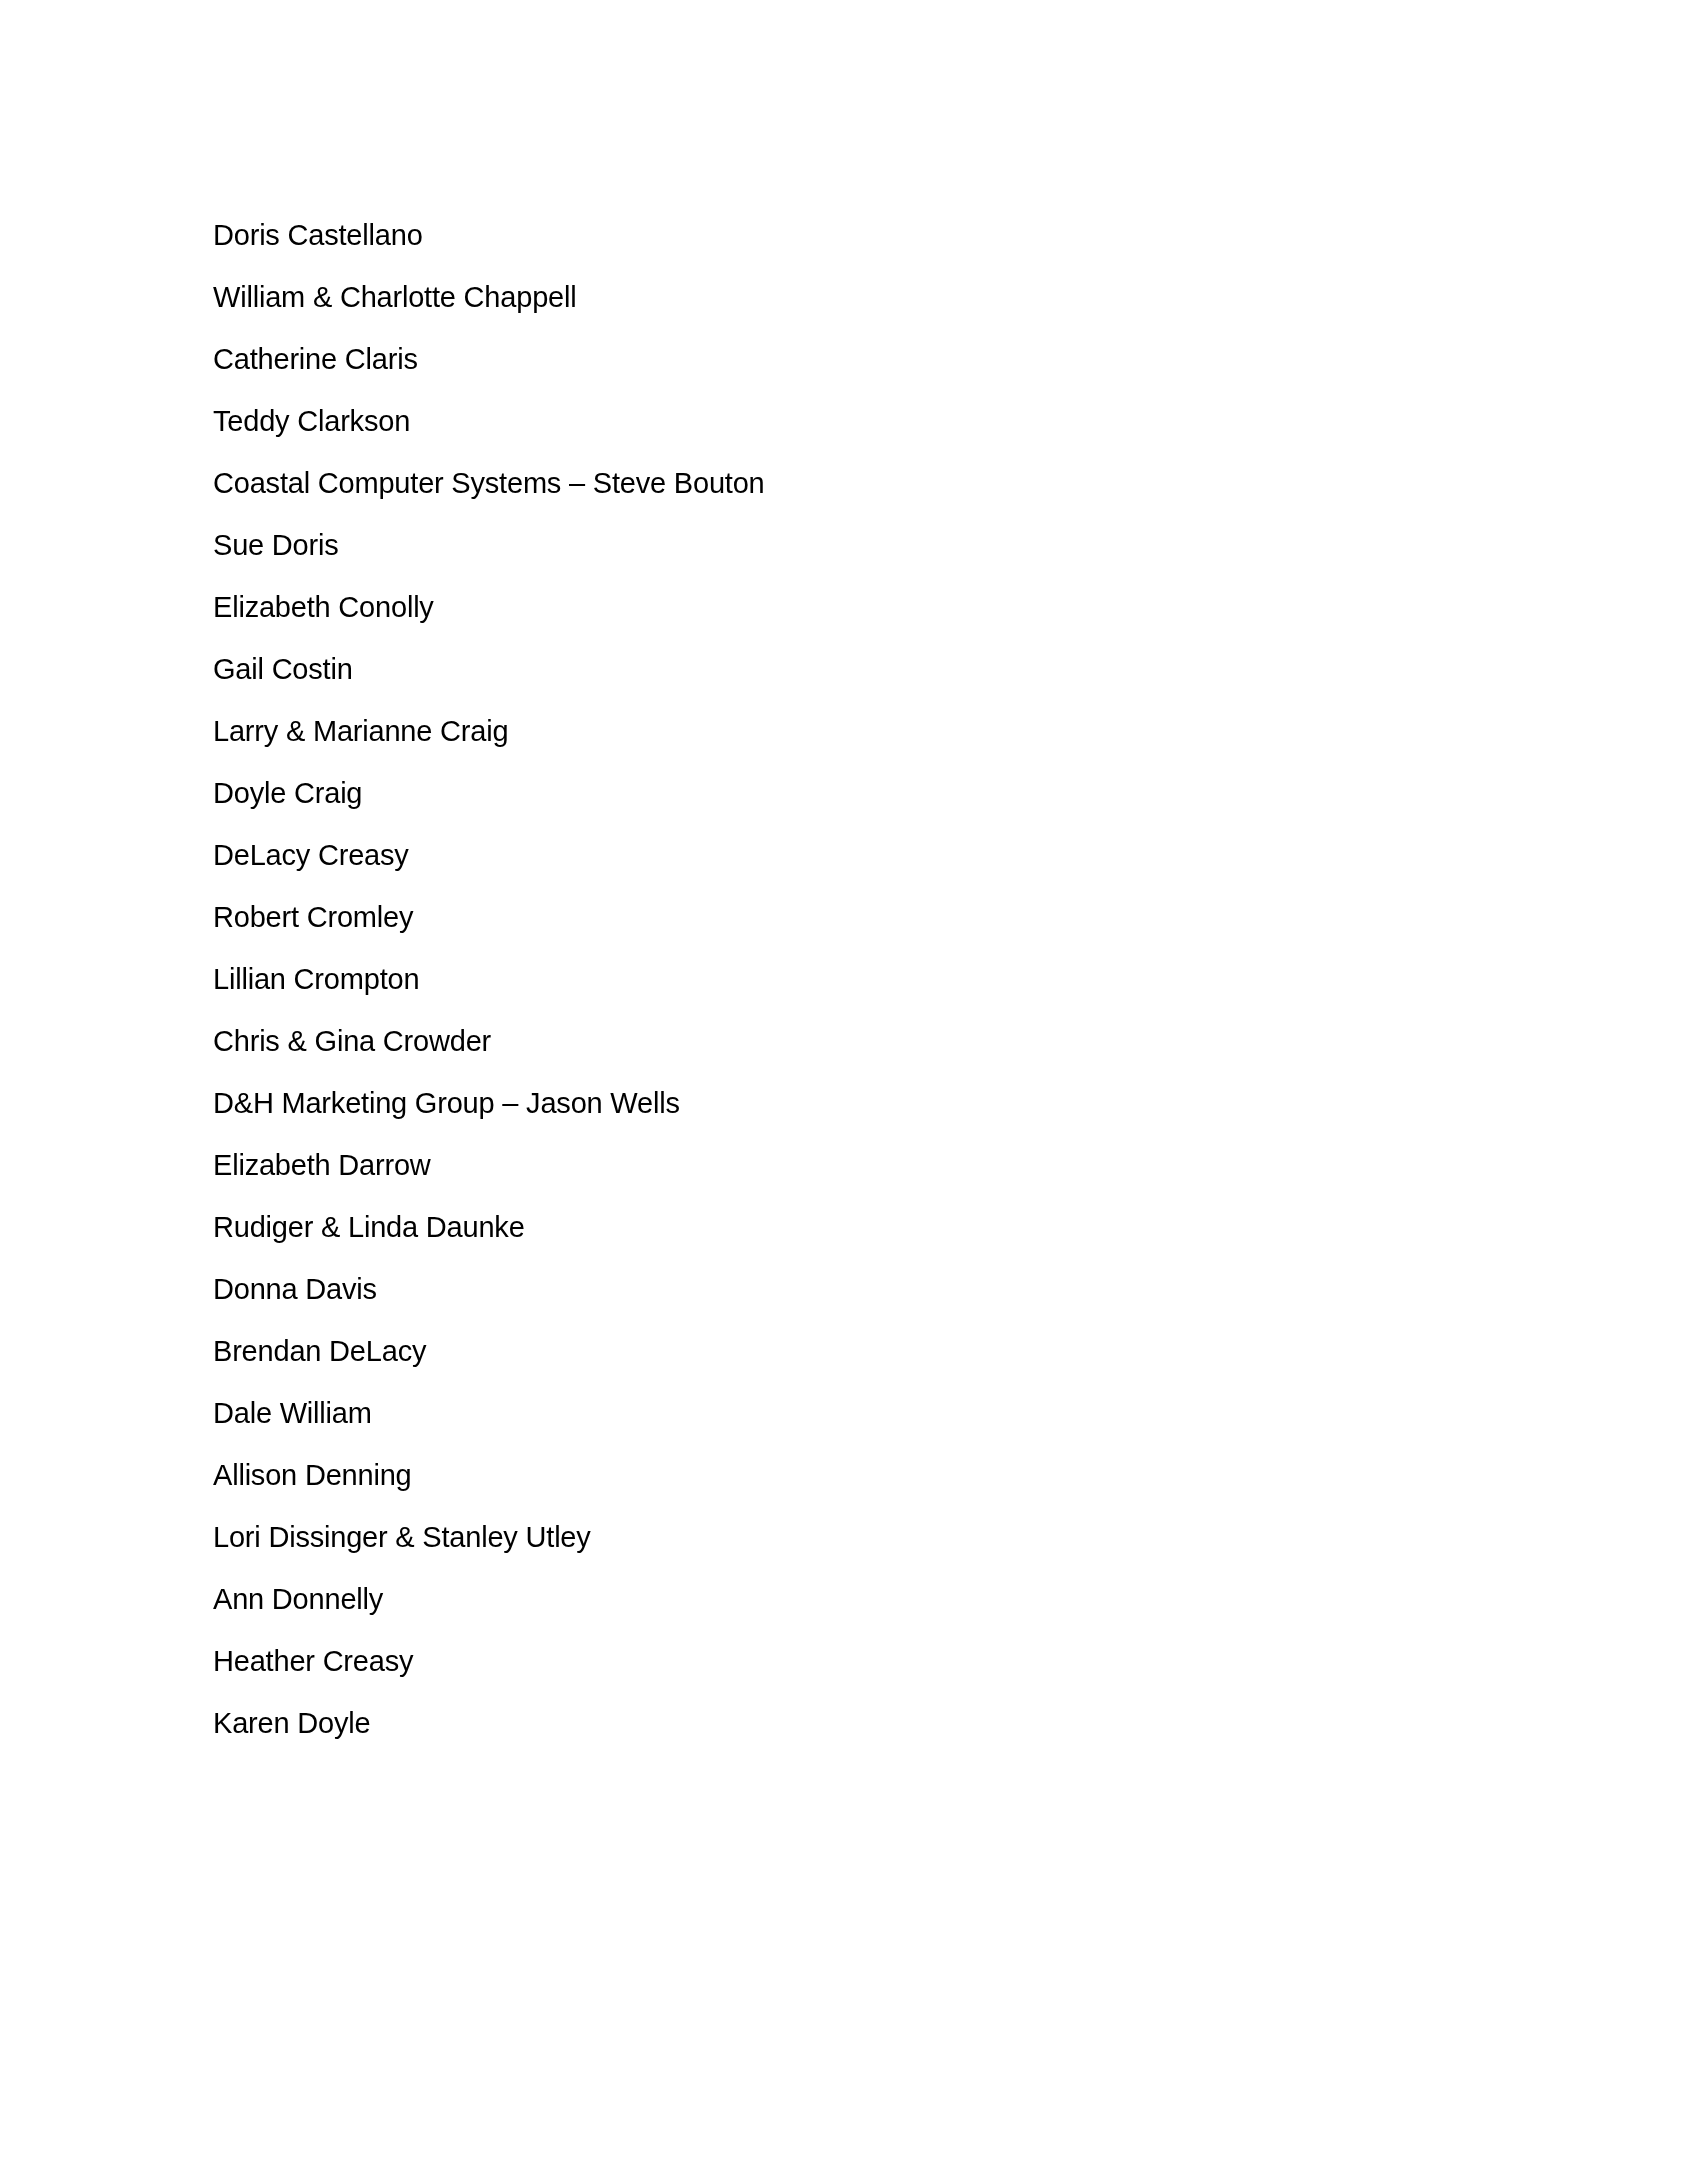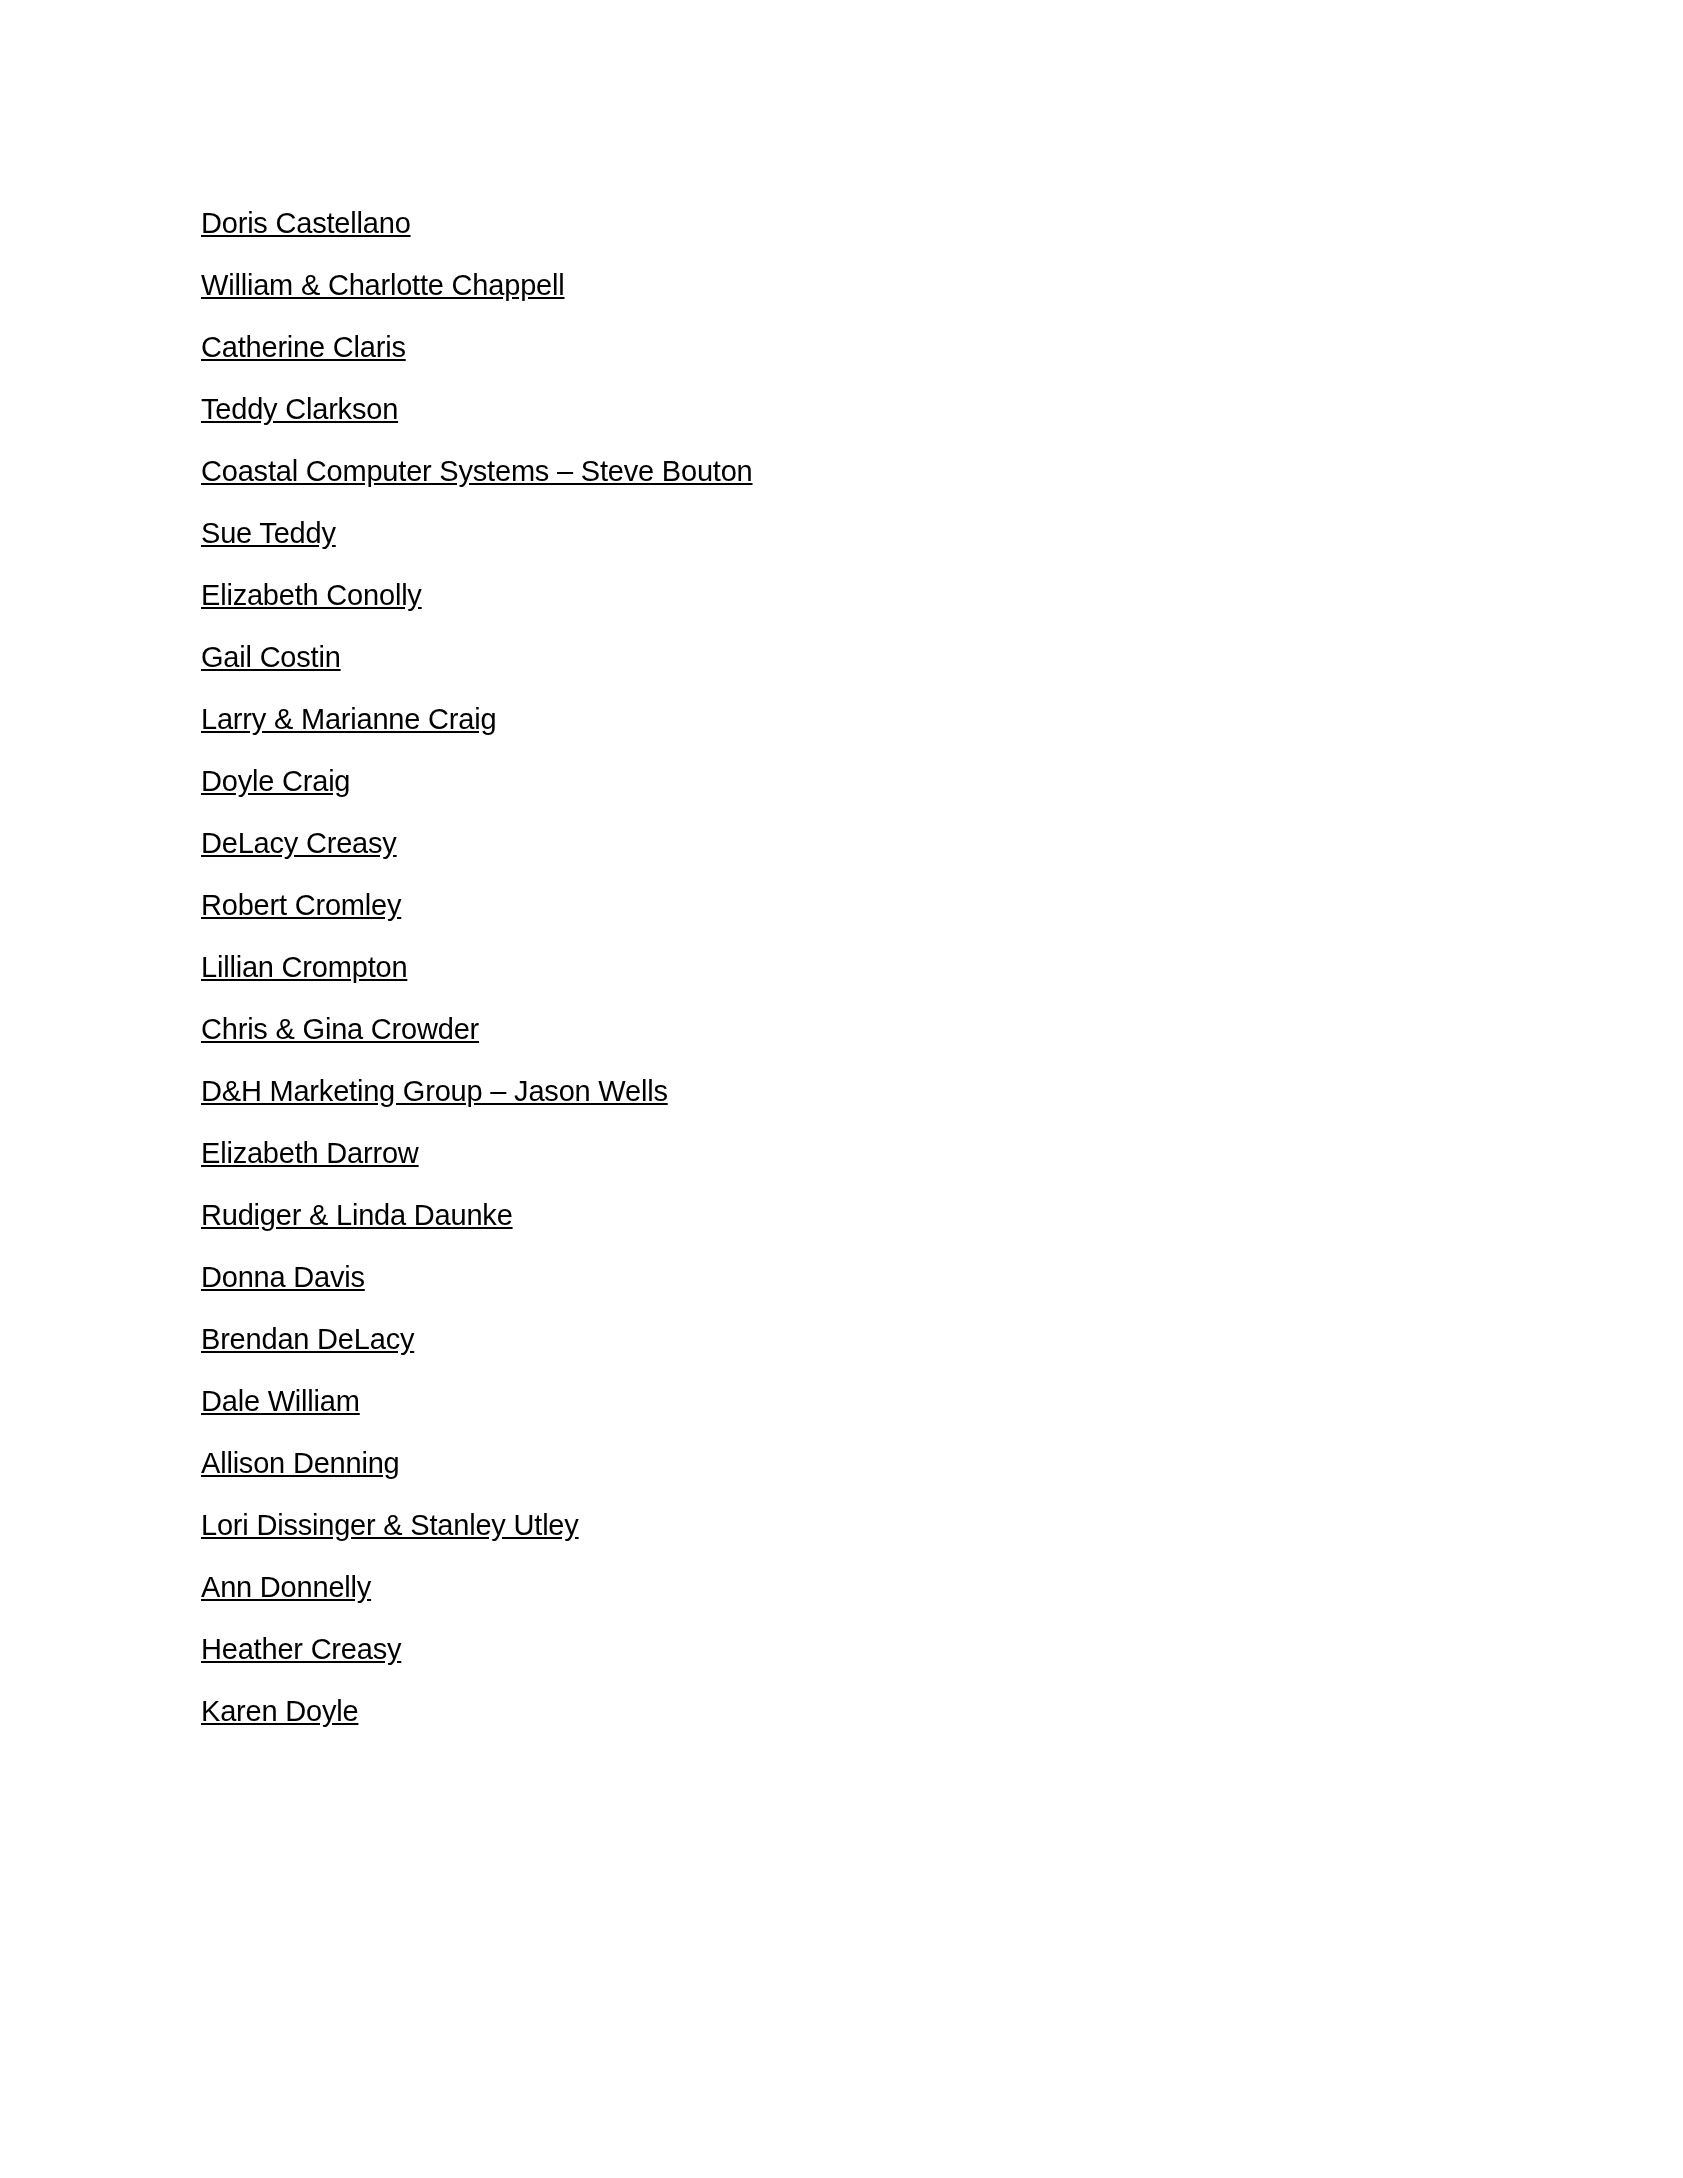--- a/index.html
+++ b/index.html
@@ -20,44 +20,43 @@
       left: 0;
       top: 0;
       width: 1683px;
       height: 2178px;
       background: #ffffff;
     }
     .name-list {
       position: absolute;
       left: 197px;
       top: 201px;
-      margin: 4px;
+      margin: 16px;
       padding: 0;
       list-style: none;
-      text-decoration: underline;
     }
     .name-list li {
       height: 62px;
       line-height: 36px;
       font-size: 29px;
       white-space: nowrap;
       letter-spacing: -0.2px;
     }
   </style>
 </head>
 <body>
 
 <div class="page">
   <ul class="name-list">
     <li>Doris Castellano</li>
     <li>William &amp; Charlotte Chappell</li>
     <li>Catherine Claris</li>
     <li>Teddy Clarkson</li>
     <li>Coastal Computer Systems – Steve Bouton</li>
-    <li>Sue Teddy</li>
+    <li>Sue Doris</li>
     <li>Elizabeth Conolly</li>
     <li>Gail Costin</li>
     <li>Larry &amp; Marianne Craig</li>
     <li>Doyle Craig</li>
     <li>DeLacy Creasy</li>
     <li>Robert Cromley</li>
     <li>Lillian Crompton</li>
     <li>Chris &amp; Gina Crowder</li>
     <li>D&amp;H Marketing Group – Jason Wells</li>
     <li>Elizabeth Darrow</li>

